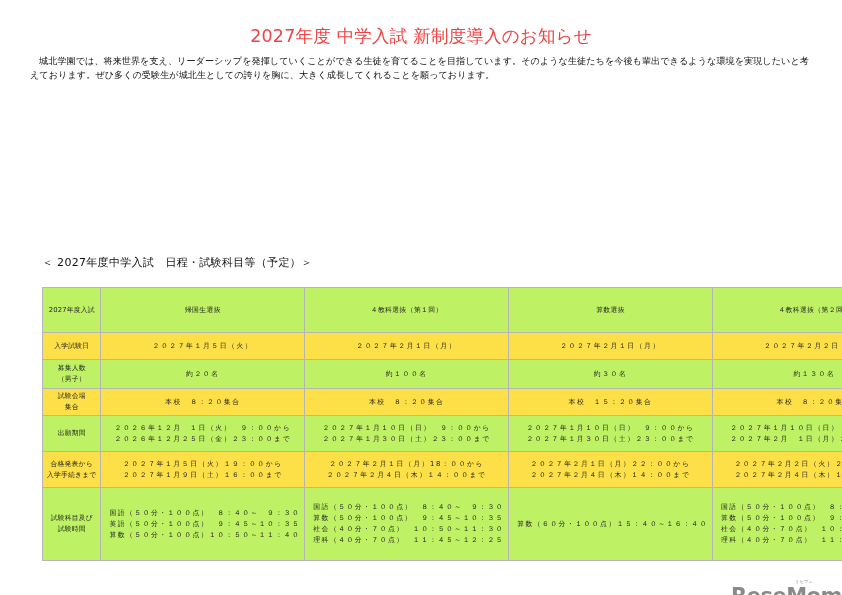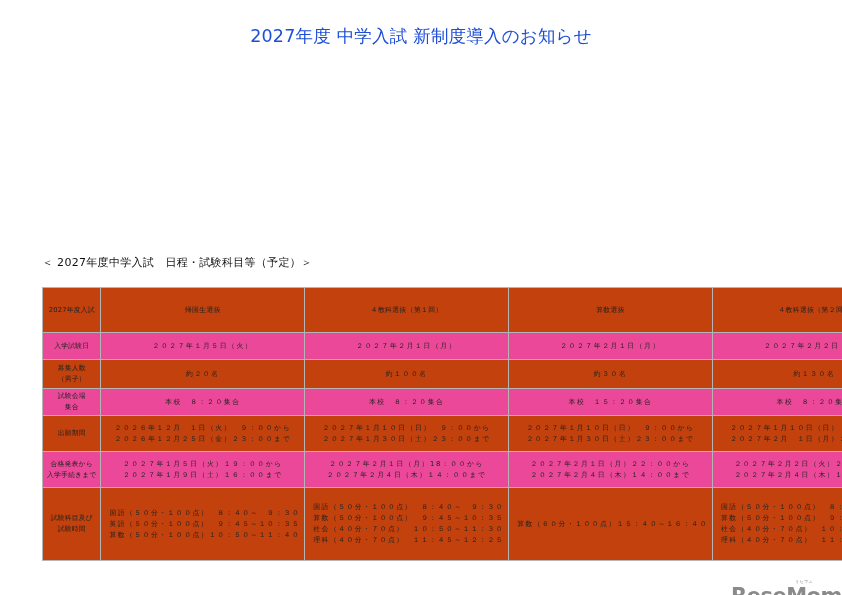--- a/index.html
+++ b/index.html
@@ -1,21 +1,21 @@
 <!DOCTYPE html>
 <html><head>
 <meta charset="utf-8">
 <style>
   * { box-sizing: border-box; margin: 0; padding: 0; }
   html, body { width: 842px; height: 595px; background: #ffffff; overflow: hidden; }
   body { font-family: "DejaVu Sans", "Liberation Sans", sans-serif; color: #111; position: relative; }
 
   .title {
     position: absolute; left: 0; top: 24px; width: 842px;
-    text-align: center; font-size: 17.5px; font-weight: normal; letter-spacing: 0.2px; color: #1d4ed8;
+    text-align: center; font-size: 17.5px; font-weight: normal; letter-spacing: 0.2px; color: #ef4444;
   }
 
   .intro {
     position: absolute; left: 30px; top: 54px; width: 785px;
     font-size: 9.1px; line-height: 14.4px; color: #111; letter-spacing: 0.05px;
   }
   .intro p { white-space: normal; }
   .intro p.indent { text-indent: 1em; }
   .intro p.half-indent { text-indent: 0.6em; }
 
@@ -26,42 +26,43 @@
 
   table.schedule {
     position: absolute; left: 42px; top: 287px; width: 748px;
     border-collapse: collapse; font-size: 6.8px; color: #222;
   }
   table.schedule td {
     border: 1px solid #b5b5b5; text-align: center; vertical-align: middle;
     letter-spacing: 1.6px; line-height: 11px; padding: 0 4px;
   }
   table.schedule td.rowhead { letter-spacing: 0.2px; width: 69px; }
-  table.schedule tr.gray td { background: #ec4899; }
-  table.schedule tr.white td { background: #c2410c; }
+  table.schedule tr.gray td { background: #fde047; }
+  table.schedule tr.white td { background: #bef264; }
   table.schedule td .line { display: block; white-space: nowrap; }
   table.schedule td.subjects { text-align: left; padding-left: 8px; }
   table.schedule td.subjects .line { letter-spacing: 1.5px; }
   table.schedule td.head-cell { letter-spacing: 0.4px; }
 
   .logo {
     position: absolute; left: 731px; top: 556px;
     font-family: "DejaVu Sans", sans-serif; font-weight: bold; font-size: 21px;
     color: #8a8a8a; letter-spacing: -0.5px; margin-top: 28px;
   }
   .logo .ruby {
     position: absolute; left: 64px; top: -5px; font-size: 4px; font-weight: normal; letter-spacing: 0.5px; color: #8a8a8a;
   }
 </style>
 </head>
 <body>
 
 <h1 class="title">2027年度 中学入試 新制度導入のお知らせ</h1>
 
 <div class="intro">
+  <p class="indent">城北学園では、将来世界を支え、リーダーシップを発揮していくことができる生徒を育てることを目指しています。そのような生徒たちを今後も輩出できるような環境を実現したいと考えております。ぜひ多くの受験生が城北生としての誇りを胸に、大きく成長してくれることを願っております。</p>
 </div>
 
 <div class="section-heading">＜ 2027年度中学入試　日程・試験科目等（予定）＞</div>
 
 <table class="schedule">
   <tbody>
       <tr class="white" style="height:45px">
     <td class="rowhead">2027年度入試</td>
     <td class="head-cell" style="width:169px">帰国生選抜</td>
     <td class="head-cell" style="width:169px">４教科選抜（第１回）</td>

